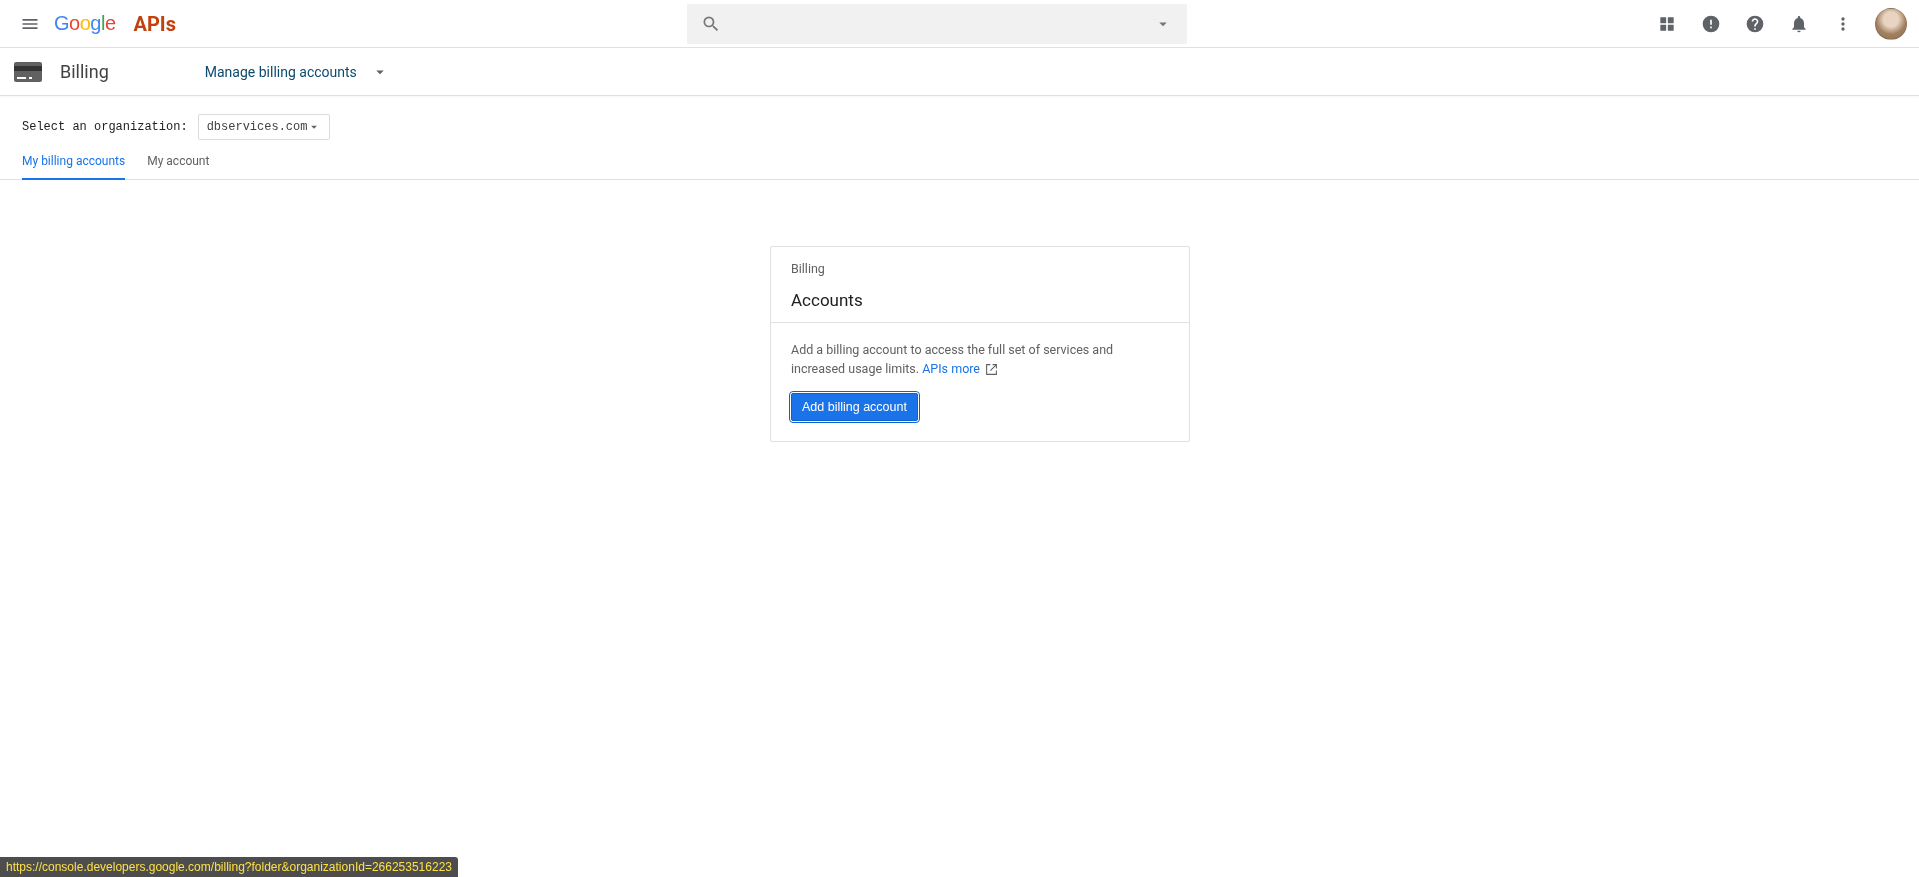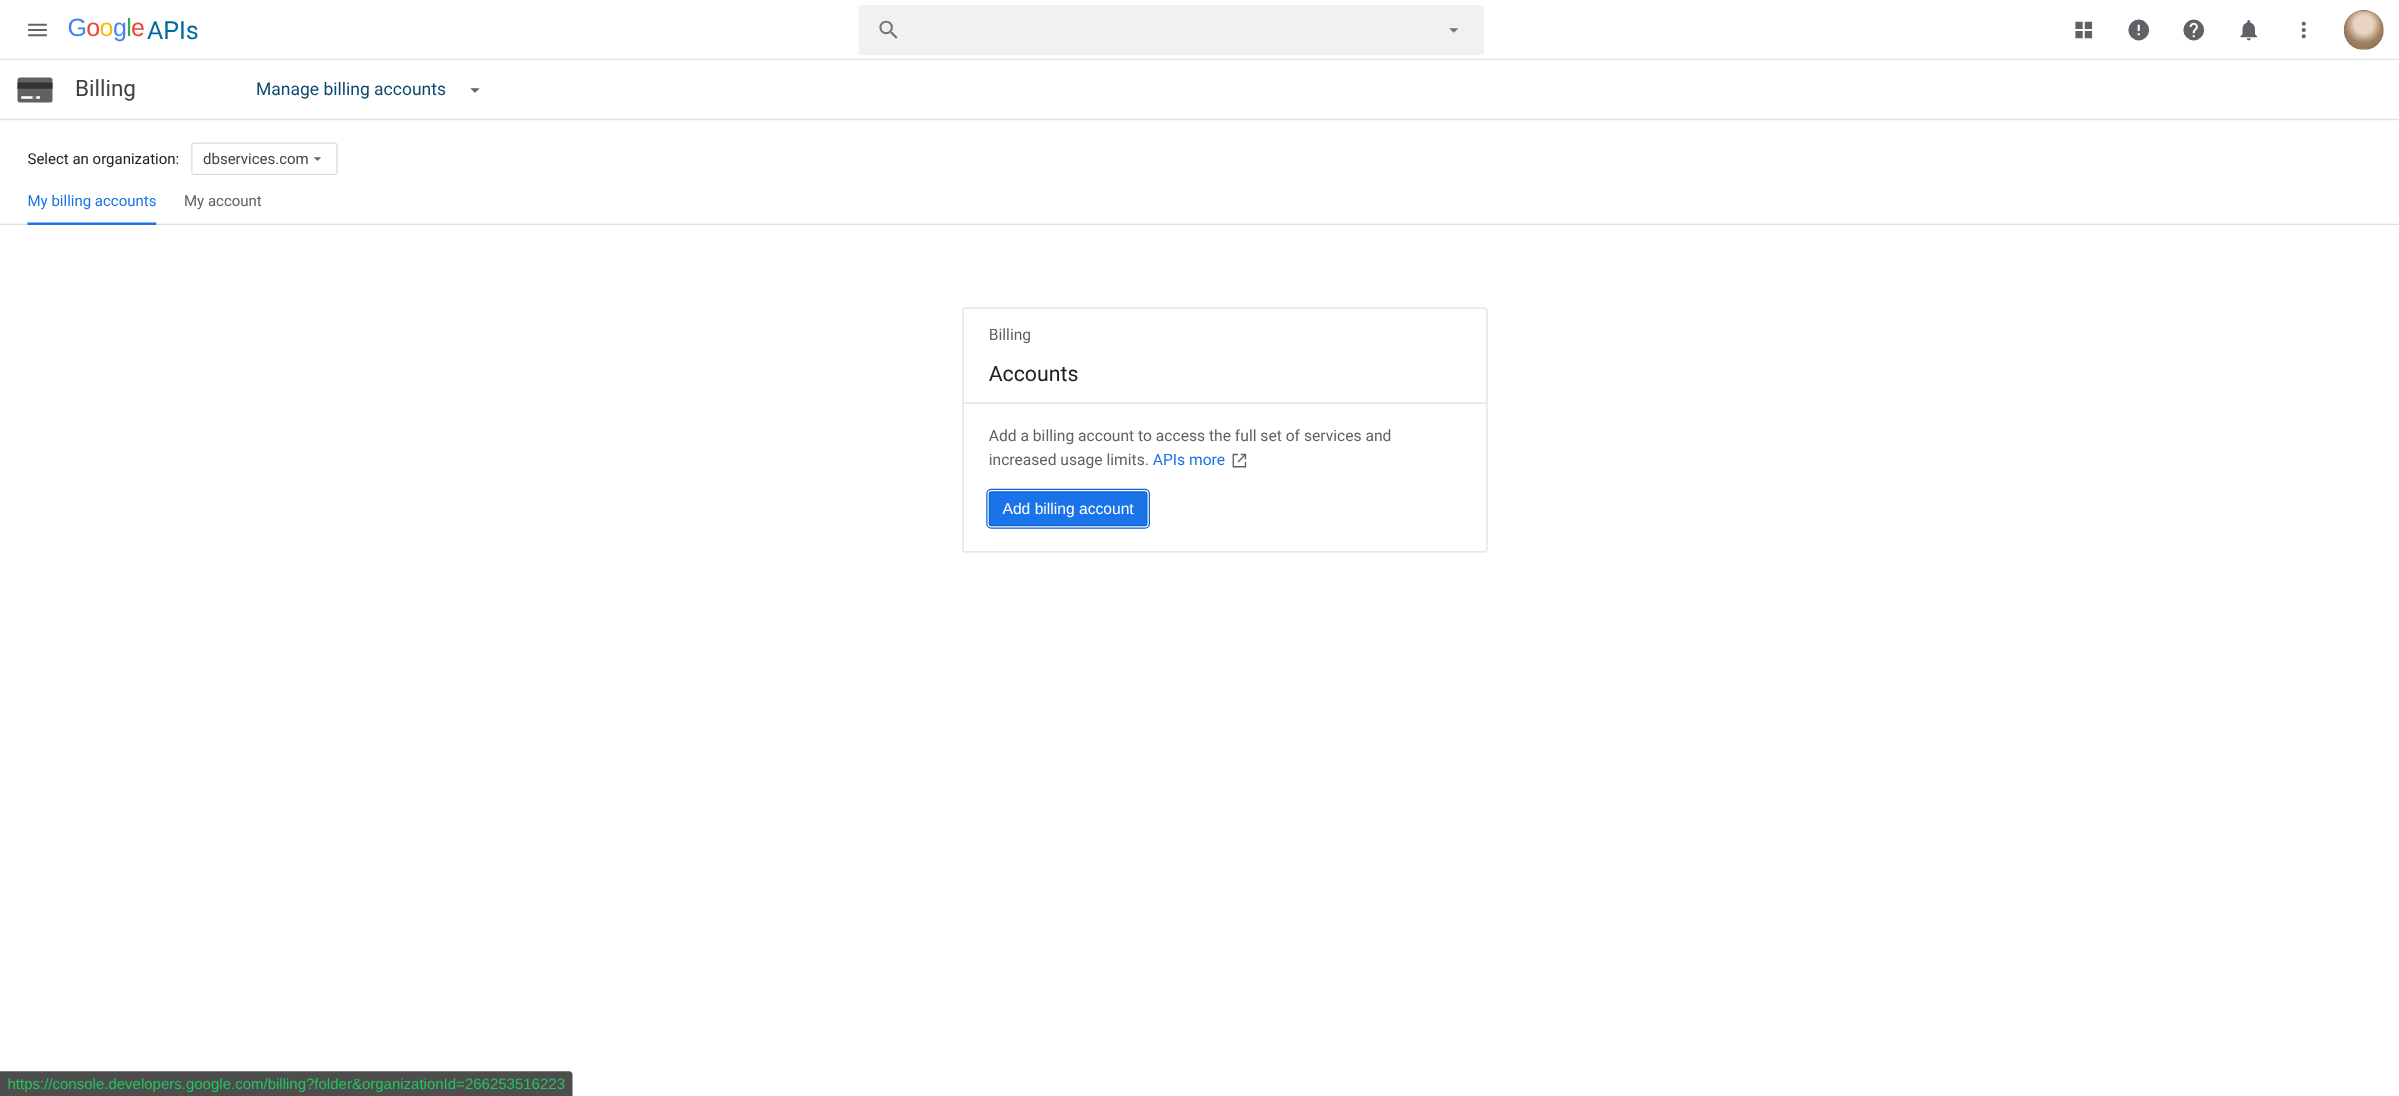--- a/index.html
+++ b/index.html
@@ -28,21 +28,21 @@
     display: flex; align-items: center; justify-content: center;
     cursor: pointer;
     color: #5f6368;
   }
   .logo-wrap {
     display: flex; align-items: center; margin-left: 6px;
     font-size: 20px; font-weight: 400;
   }
   .g-logo { display: inline-flex; align-items: center; font-family: Arial, sans-serif; font-weight: 500; letter-spacing: -0.5px; }
   .g-blue{color:#4285F4;} .g-red{color:#EA4335;} .g-yellow{color:#FBBC05;} .g-green{color:#34A853;}
-  .apis-label { color:#0369a1; font-weight:400; margin-left:2px; letter-spacing:0; }
+  .apis-label { color:#c2410c; font-weight:700; margin-left:18px; letter-spacing:0; }
 
   .search-wrap {
     position: absolute;
     left: 687px;
     top: 4px;
     width: 500px;
     height: 40px;
     background: #f1f1f1;
     border-radius: 2px;
     display: flex;
@@ -89,20 +89,21 @@
   }
   .sub-title { font-size:18px; color:#424242; margin-left:18px; font-weight:400; }
   .manage-dd {
     margin-left:96px; display:flex; align-items:center; gap:14px; cursor:pointer; color:#0c4a6e; font-size:14px;
   }
 
   
   .org-row {
     display:flex; align-items:center; gap:10px;
     padding: 18px 0 0 22px;
+    font-family: Liberation Mono, monospace;
   }
   .org-label { font-size:12px; color:#212121; }
   .org-select {
     border:1px solid #dadce0; border-radius:2px; padding:5px 8px;
     display:flex; align-items:center; font-size:12px; cursor:pointer; color:#424242;
   }
 
   
   .tabs {
     display:flex; gap:22px; padding-left:22px; margin-top:14px;
@@ -139,21 +140,21 @@
   .add-btn {
     margin-top:14px;
     background:#1a73e8; color:#fff; border:1px solid #0d62d1;
     outline:1px solid #0d62d1; outline-offset:1px;
     padding:6px 10px; font-size:12.5px; border-radius:2px; cursor:pointer;
   }
 
   
   .status-tip {
     position:absolute; left:0; bottom:0;
-    background:#4d4d4d; color:#22c55e;
+    background:#4d4d4d; color:#fde047;
     font-size:12px; padding:3px 6px;
     border-top-right-radius:3px;
     font-family: Arial, sans-serif;
   }
 
   
   svg { display:block; }
 </style>
 </head>
 <body>

